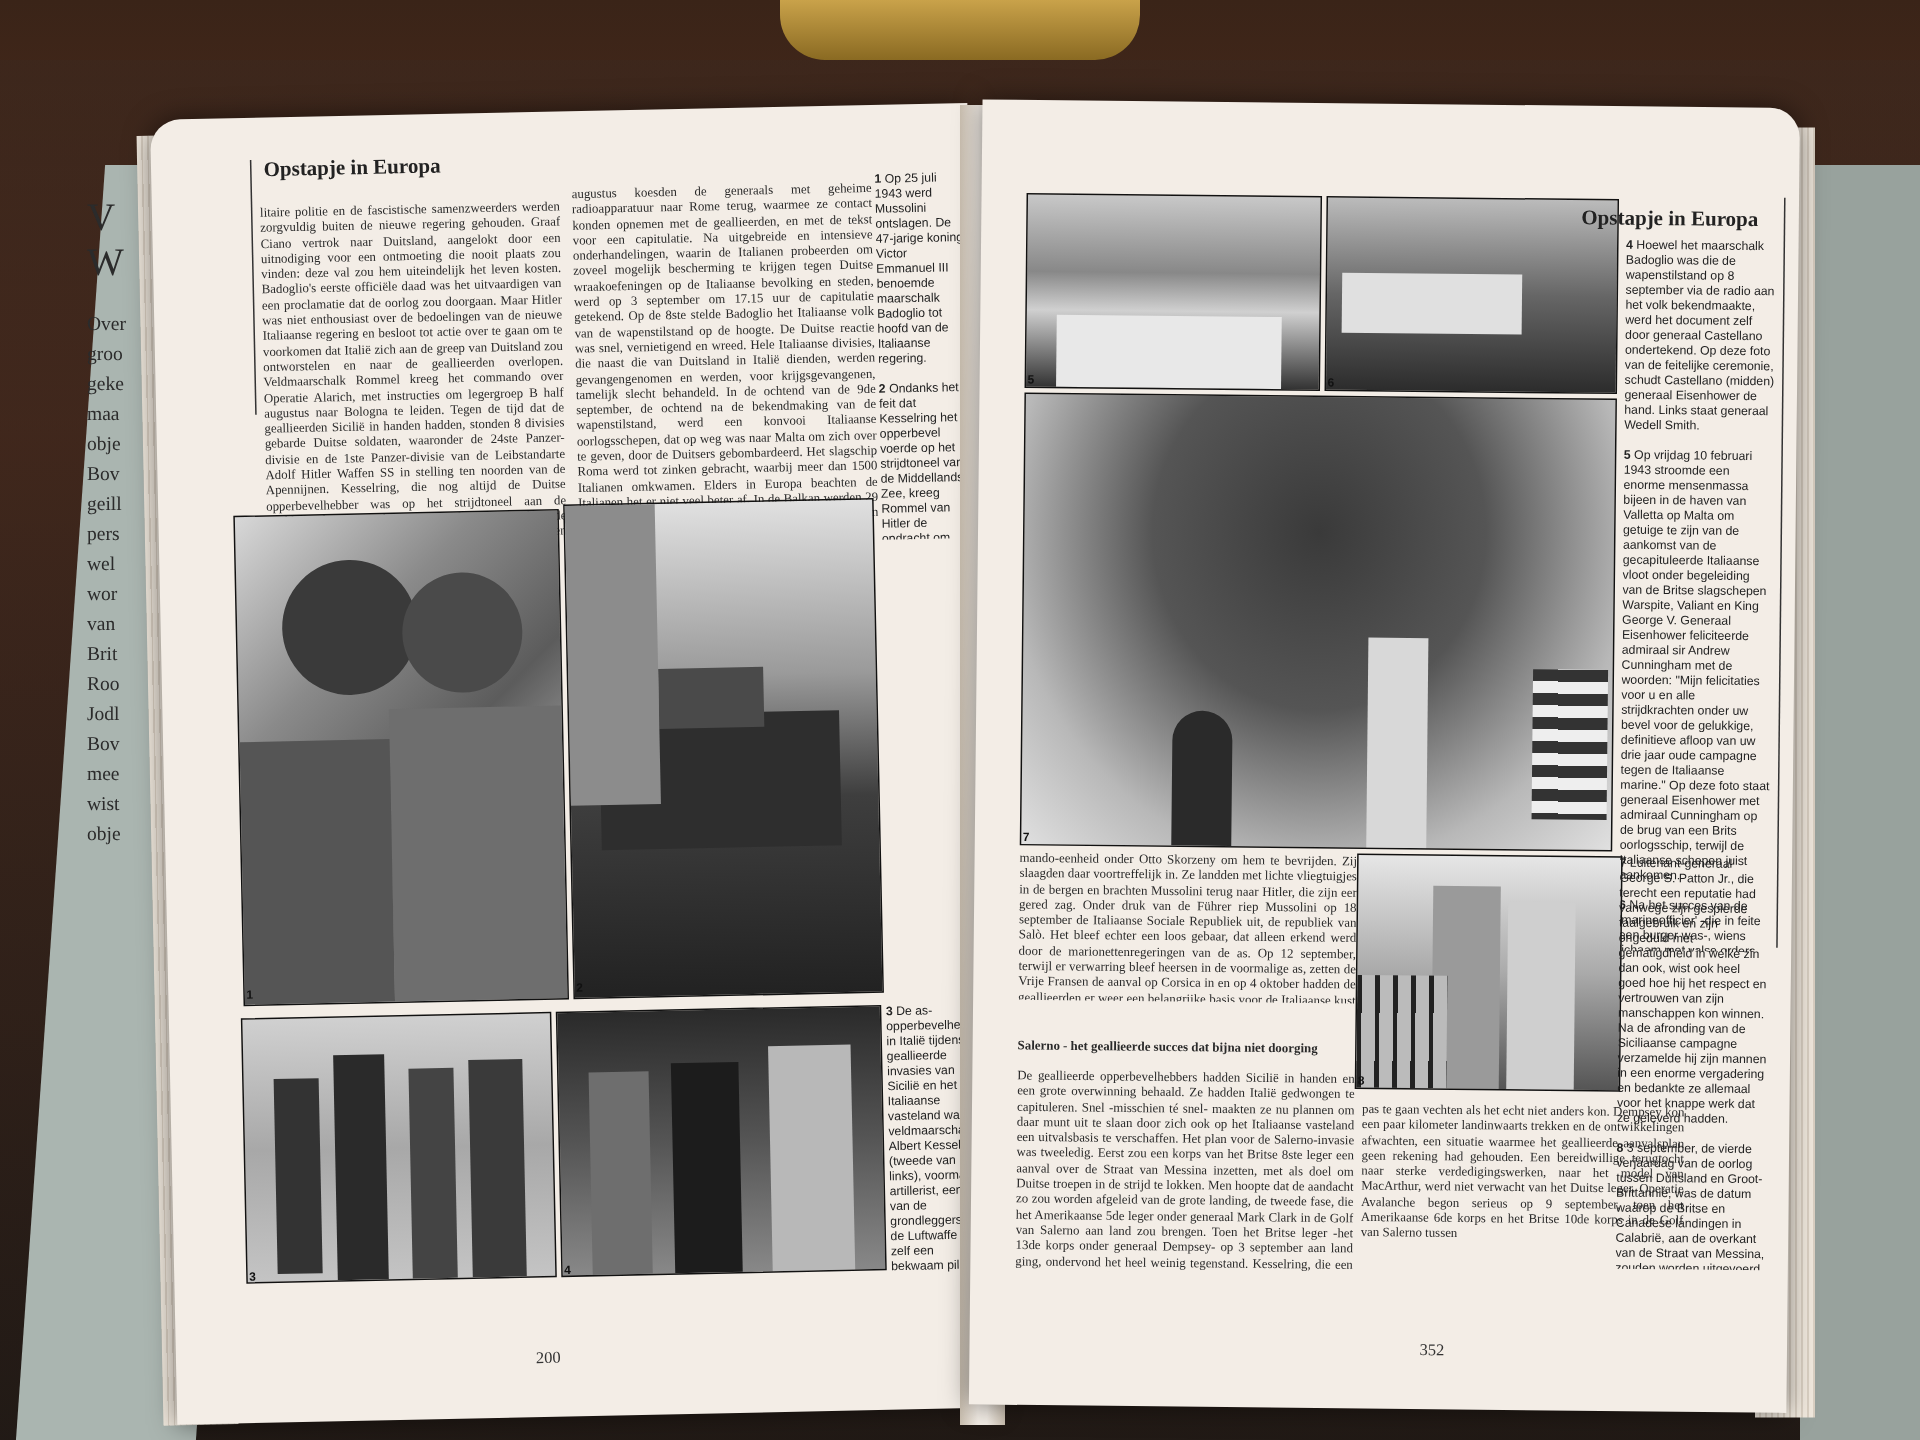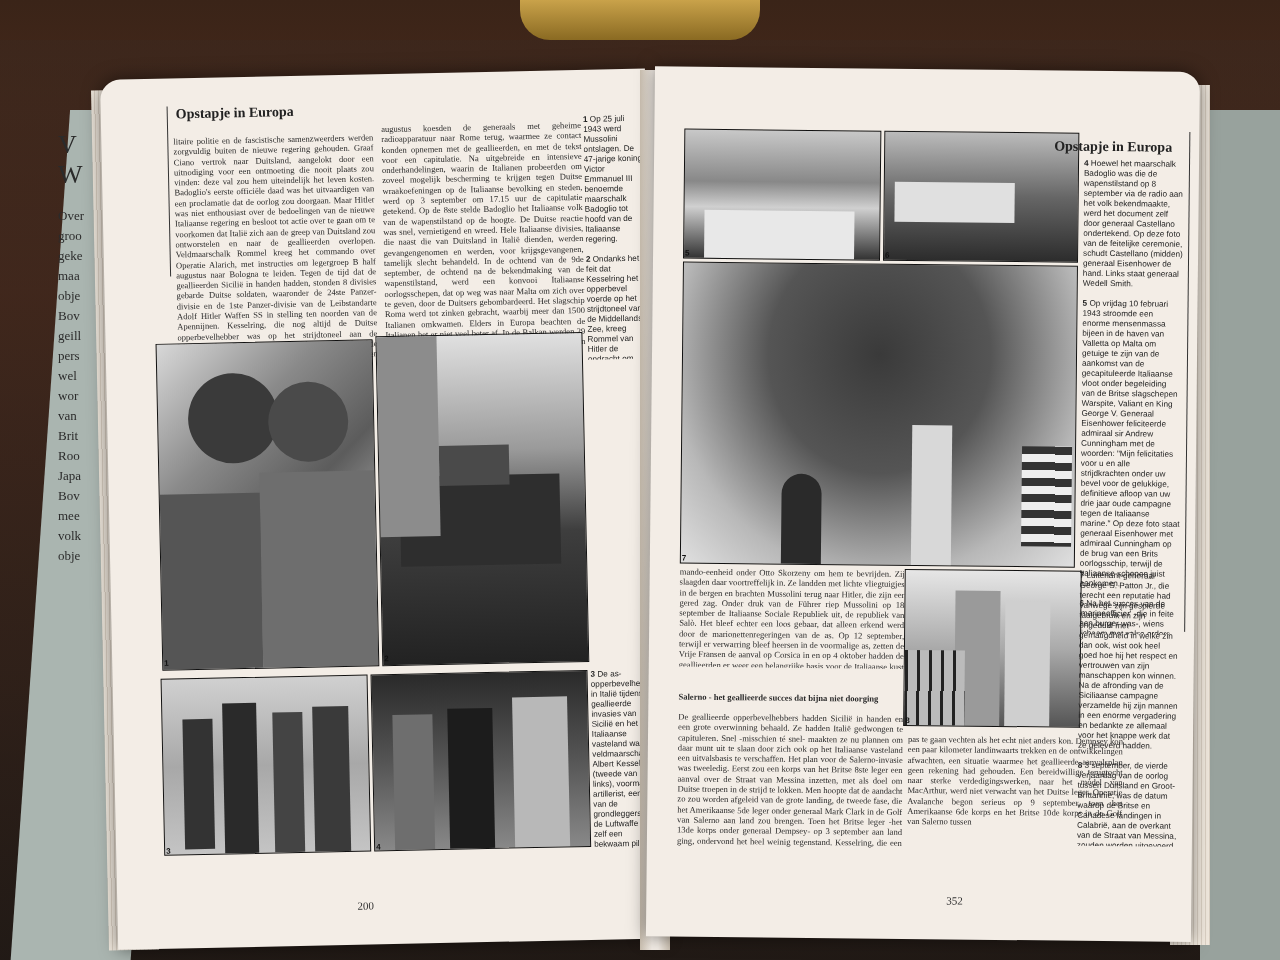--- a/index.html
+++ b/index.html
@@ -44,24 +44,24 @@
       <div>maa</div>
       <div>obje</div>
       <div>Bov</div>
       <div>geill</div>
       <div>pers</div>
       <div>wel</div>
       <div>wor</div>
       <div>van</div>
       <div>Brit</div>
       <div>Roo</div>
-      <div>Japa</div>
+      <div>Jodl</div>
       <div>Bov</div>
       <div>mee</div>
-      <div>volk</div>
+      <div>wist</div>
       <div>obje</div>
     </div>
 </div>
 <div class="jacket-r"></div>
 
 <div class="edges-l"></div>
 <div class="edges-r"></div>
 
 <div class="page page-l">
   <div class="rule" style="left:66px;top:28px;height:170px;"></div>

